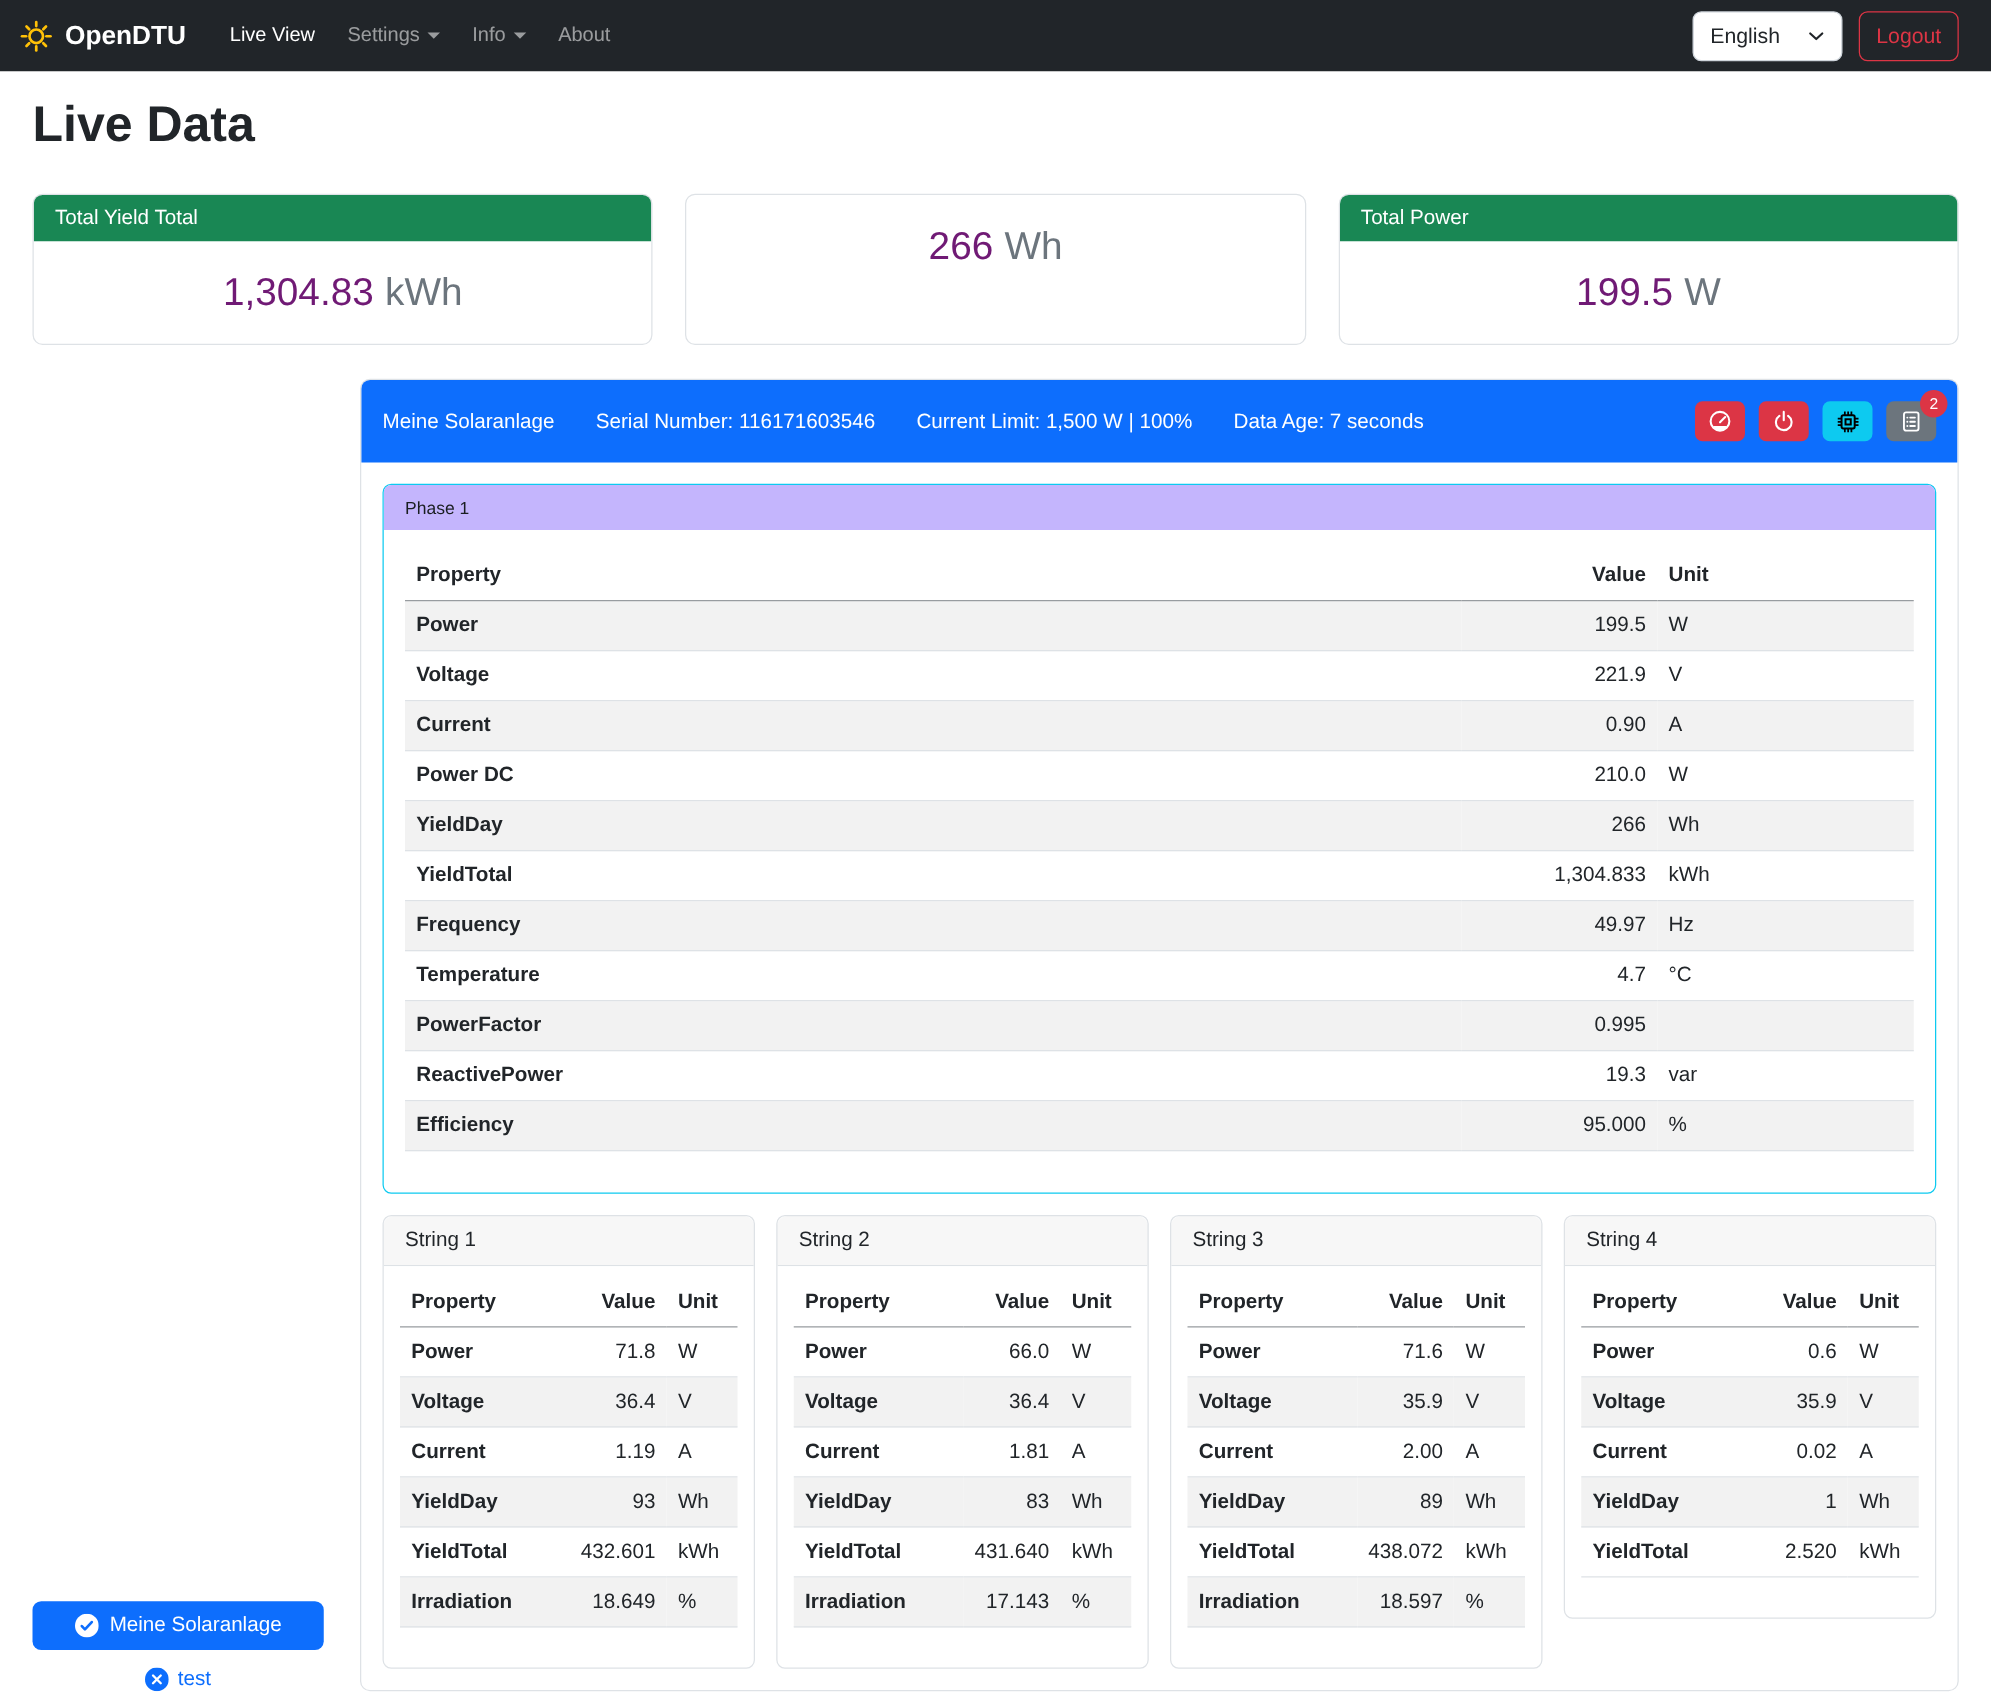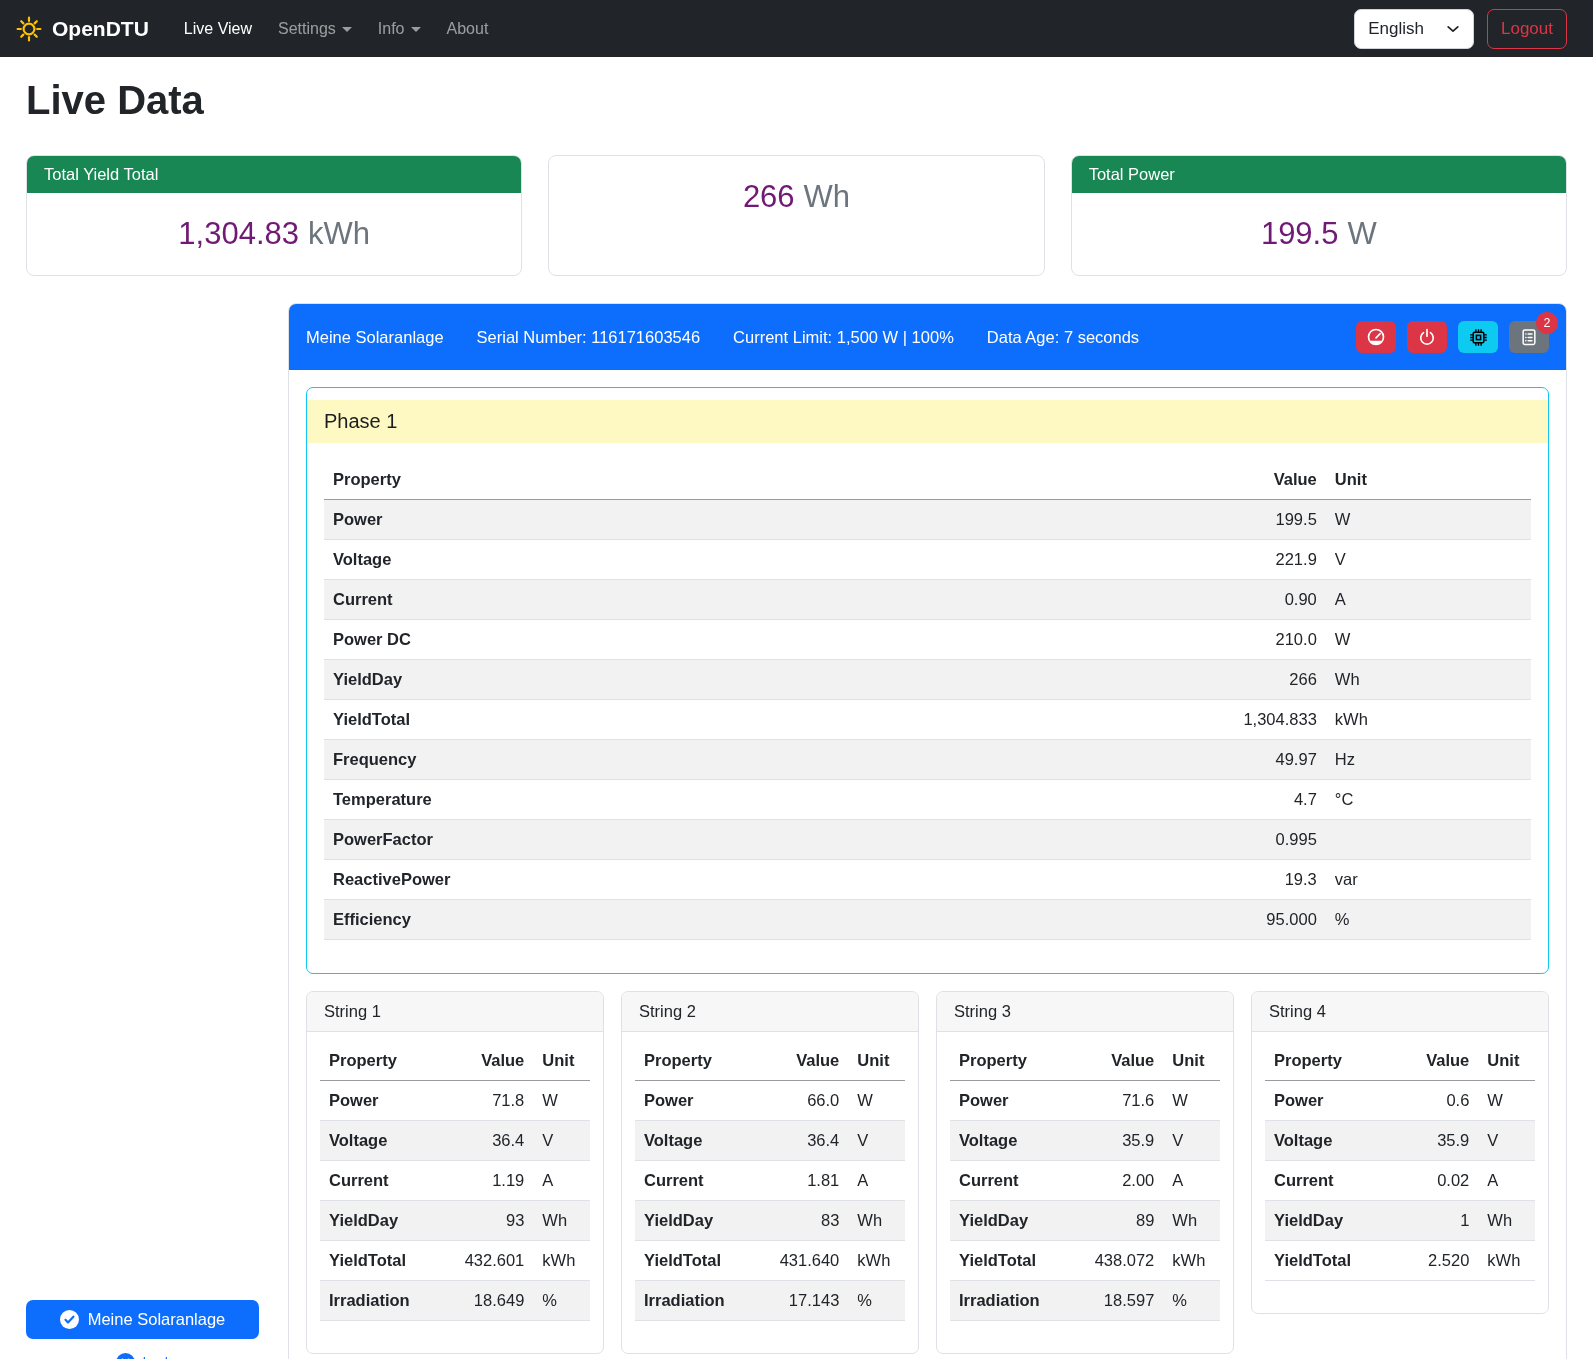--- a/index.html
+++ b/index.html
@@ -70,21 +70,21 @@
   .inv-btn.info-bg { background: #0dcaf0; }
   .inv-btn.secondary { background: #6c757d; }
   .badge {
     position: absolute; top: -9px; right: -9px; background: #dc3545; color: #fff;
     width: 22px; height: 22px; border-radius: 50%; font-size: 12.5px;
     display: flex; align-items: center; justify-content: center;
   }
   .inv-body { padding: 17px; }
   
   .phase-card { border: 1px solid #0dcaf0; border-radius: 7px; overflow: hidden; margin-bottom: 17px; }
-  .phase-header { background: #fef9c3; color: #1a1e21; padding: 10px 17px; font-size: 20px; margin-top: 12px; }
+  .phase-header { background: #c4b5fd; color: #1a1e21; padding: 10px 17px; font-size: 14px; }
   .phase-body { padding: 17px 17px 33px; }
   
   table { width: 100%; border-collapse: collapse; }
   th, td { padding: 9px; font-size: 16.5px; text-align: left; line-height: 21px; }
   thead th { border-bottom: 1px solid #989ca0; font-weight: 700; }
   tbody tr { border-bottom: 1px solid #dee2e6; }
   .prop { font-weight: 700; }
   .val { text-align: right; }
   .phase-table .val { width: 13%; }
   .phase-table .unit { width: 17%; }

